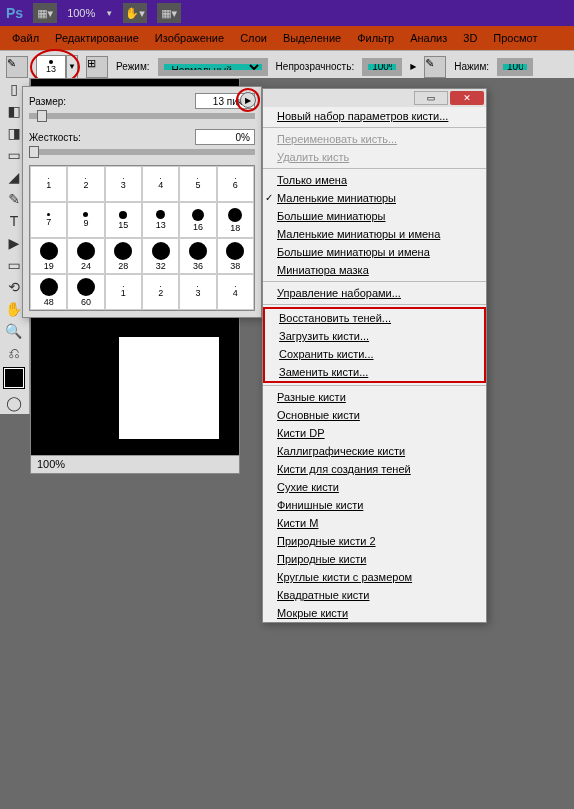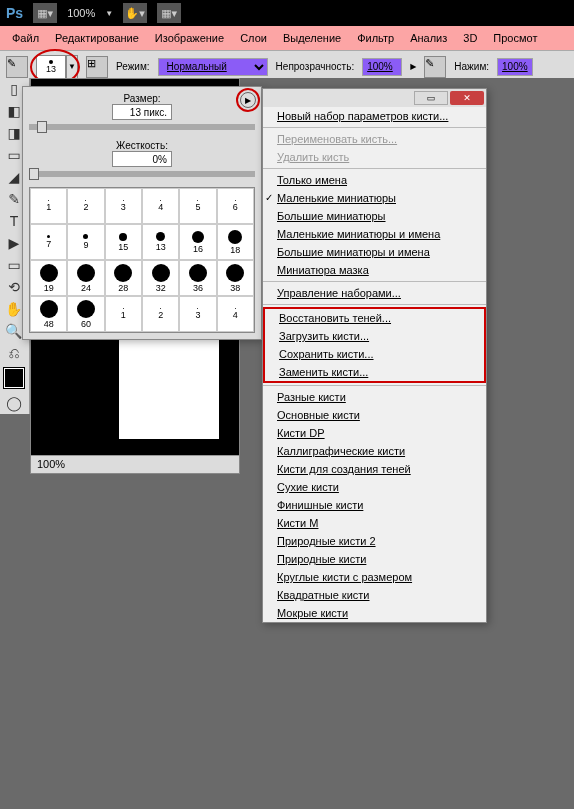--- a/index.html
+++ b/index.html
@@ -1,40 +1,40 @@
 <!DOCTYPE html>
 <html><head>
 <meta charset="utf-8">
 <style>
 * { box-sizing: border-box; margin: 0; padding: 0; font-family: Tahoma, Arial, sans-serif; font-size: 11px; }
 body { background: #6a6a6a; width: 574px; height: 809px; overflow: hidden; }
-.top-bar { background: #000000; height: 26px; display: flex; align-items: center; padding: 0 6px; gap: 10px; }
+.top-bar { background: #4c1d95; height: 26px; display: flex; align-items: center; padding: 0 6px; gap: 10px; }
 .ps-logo { color: #5a9fd4; font-weight: bold; font-size: 14px; font-family: Arial; }
 .top-icon { width: 24px; height: 20px; background: #555; display: flex; align-items: center; justify-content: center; color: #ccc; }
 .top-zoom { color: #ddd; font-size: 11px; }
-.menu-bar { background: #fca5a5; height: 20px; display: flex; align-items: center; padding: 12px 4px; border-bottom: 1px solid #aaa; }
+.menu-bar { background: #c2410c; height: 20px; display: flex; align-items: center; padding: 12px 4px; border-bottom: 1px solid #aaa; }
 .menu-item { padding: 2px 8px; color: #000; cursor: default; }
 .options-bar { background: #dcdcdc; height: 32px; display: flex; align-items: center; padding: 0 6px; gap: 8px; border-bottom: 1px solid #999; }
 .tool-ic { width: 22px; height: 22px; background: #ccc; border: 1px solid #888; }
 .brush-preview { width: 30px; height: 24px; background: #fff; border: 1px solid #888; position: relative; display: flex; flex-direction: column; align-items: center; justify-content: center; }
 .brush-dot { width: 4px; height: 4px; background: #000; border-radius: 50%; }
 .brush-num { font-size: 9px; }
 .dropdown-arrow { width: 12px; height: 24px; background: #ddd; border: 1px solid #888; display:flex; align-items:center; justify-content:center; font-size:8px; }
 .circle-mark { position: absolute; border: 2px solid #c00; border-radius: 50%; pointer-events: none; }
 .opt-label { color: #000; font-size: 10px; }
-.opt-input { background: #8b5cf6; border: 1px solid #a3a3a3; height: 18px; padding: 0 4px; font-size: 10px; text-decoration: underline; }
+.opt-input { background: #14b8a6; border: 6px solid #a3a3a3; height: 18px; padding: 0 4px; font-size: 10px; }
 .toolbox { position: absolute; left: 0; top: 78px; width: 30px; background: #dcdcdc; display: flex; flex-direction: column; border-right: 1px solid #999; }
 .tool-btn { width: 28px; height: 22px; display: flex; align-items: center; justify-content: center; color: #333; font-size: 14px; }
 .color-swatch { width: 20px; height: 20px; background: #000; border: 1px solid #fff; outline: 1px solid #000; margin: 4px; }
 .doc-area { position: absolute; left: 30px; top: 78px; right: 0; bottom: 0; background: #6a6a6a; }
 .doc-win { position: absolute; left: 0; top: 0; width: 210px; height: 396px; background: #000; border: 1px solid #888; }
 .white-patch { position: absolute; left: 88px; top: 258px; width: 100px; height: 102px; background: #fff; }
 .statusbar { position: absolute; bottom: 0; left: 0; right: 0; height: 18px; background: #dcdcdc; border-top: 1px solid #999; padding: 2px 6px; font-size: 10px; }
 .brush-panel { position: absolute; left: 22px; top: 86px; width: 240px; background: #dcdcdc; border: 1px solid #888; box-shadow: 2px 2px 8px rgba(0,0,0,0.3); padding: 6px; }
-.panel-row { display: flex; justify-content: space-between; align-items: center; margin-bottom: 4px; flex-direction: column; }
+.panel-row { display: flex; justify-content: space-between; align-items: center; margin-bottom: 4px; }
 .panel-label { font-size: 10px; }
 .panel-val { background: #fff; border: 1px solid #888; width: 60px; height: 16px; text-align: right; padding: 0 4px; font-size: 10px; }
 .slider { height: 6px; background: #aaa; position: relative; margin: 2px 0 10px; }
 .slider-thumb { width: 10px; height: 12px; background: #ddd; border: 1px solid #666; position: absolute; top: -3px; }
 .brush-grid { background: #fff; border: 1px solid #888; display: grid; grid-template-columns: repeat(6, 1fr); }
 .brush-cell { border: 1px solid #ccc; height: 36px; display: flex; flex-direction: column; align-items: center; justify-content: center; gap: 1px; }
 .brush-cell .dot { background: #000; border-radius: 50%; }
 .brush-cell .lbl { font-size: 9px; }
 .play-btn { position: absolute; left: 240px; top: 92px; width: 16px; height: 16px; border: 1px solid #666; border-radius: 50%; display: flex; align-items: center; justify-content: center; background: #ddd; font-size: 8px; }
 .context-menu { position: absolute; left: 262px; top: 88px; width: 225px; background: #f0f0f0; border: 1px solid #888; box-shadow: 2px 2px 8px rgba(0,0,0,0.3); }

